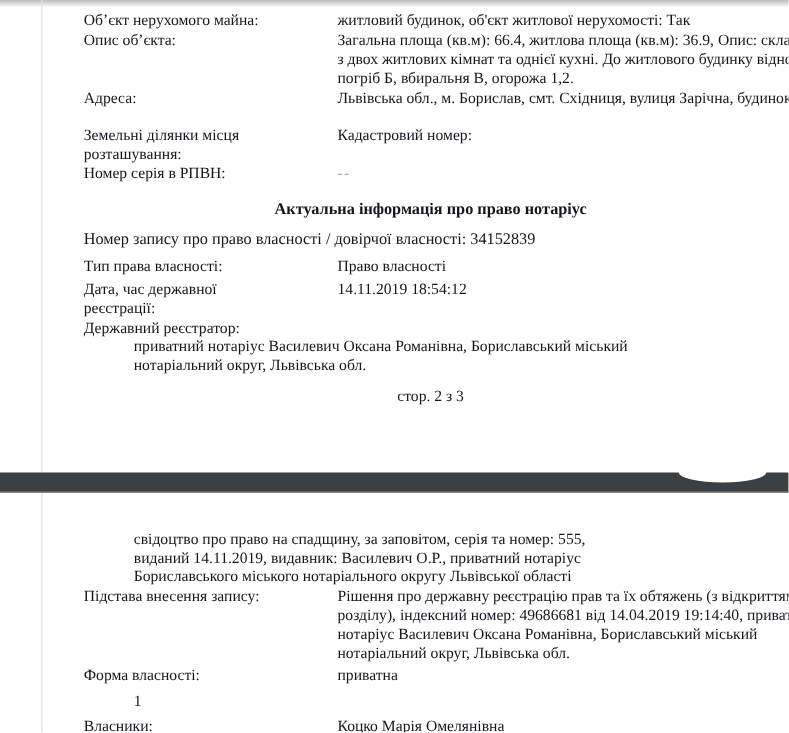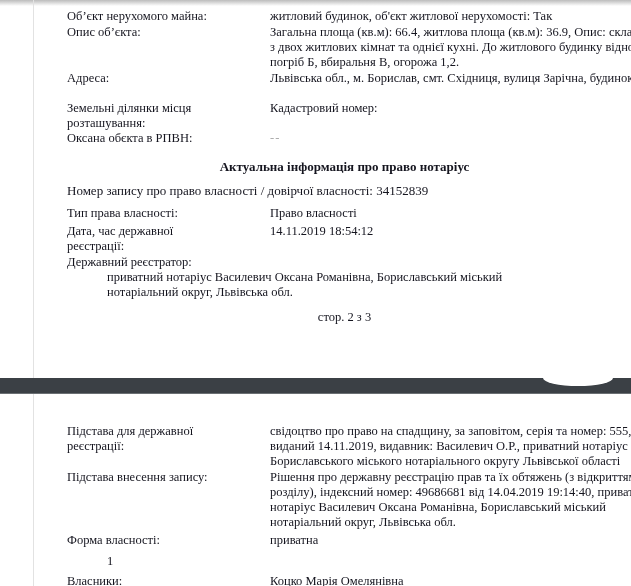--- a/index.html
+++ b/index.html
@@ -79,21 +79,21 @@
       <div class="label">Адреса:</div>
       <div class="value">Львівська обл., м. Борислав, смт. Східниця, вулиця Зарічна, будинок</div>
     </div>
 
     <div class="row">
       <div class="label">Земельні ділянки місця розташування:</div>
       <div class="value">Кадастровий номер:</div>
     </div>
 
     <div class="row mb13">
-      <div class="label">Оксана обєкта в РПВН:</div>
+      <div class="label">Номер серія в РПВН:</div>
       <div class="value muted">--</div>
     </div>
 
     <div class="section-title mb9">Актуальна інформація про право нотаріус</div>
 
     <div class="record-line mb8">Номер запису про право власності / довірчої власності: 34152839</div>
 
     <div class="row mb3">
       <div class="label">Тип права власності:</div>
       <div class="value">Право власності</div>
@@ -111,21 +111,20 @@
 
     <div class="page-footer">стор. 2 з 3</div>
   </div>
 
   <div class="separator"></div>
   <div class="separator-notch"></div>
 
   <div class="page page-2">
 
     <div class="row mb1">
-      <div class="label">Підстава для державної реєстрації:</div>
       <div class="value">свідоцтво про право на спадщину, за заповітом, серія та номер: 555, виданий 14.11.2019, видавник: Василевич О.Р., приватний нотаріус Бориславського міського нотаріального округу Львівської області</div>
     </div>
 
     <div class="row mb3">
       <div class="label">Підстава внесення запису:</div>
       <div class="value">Рішення про державну реєстрацію прав та їх обтяжень (з відкриттям розділу), індексний номер: 49686681 від 14.04.2019 19:14:40, приватний нотаріус Василевич Оксана Романівна, Бориславський міський нотаріальний округ, Львівська обл.</div>
     </div>
 
     <div class="row" style="margin-bottom:6px">
       <div class="label">Форма власності:</div>

